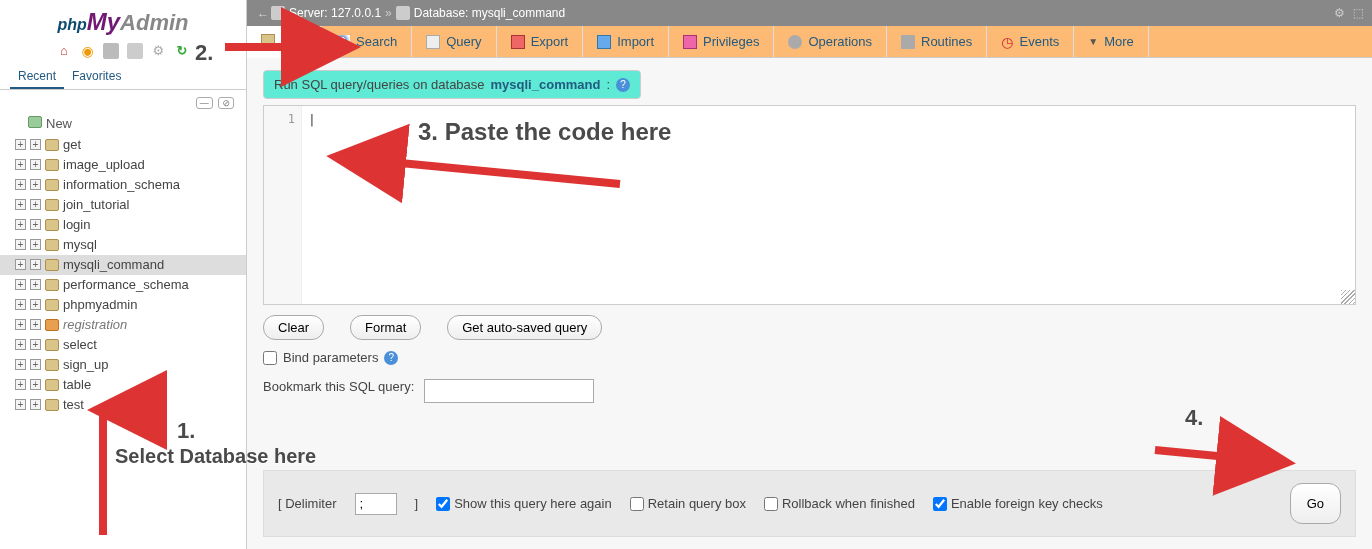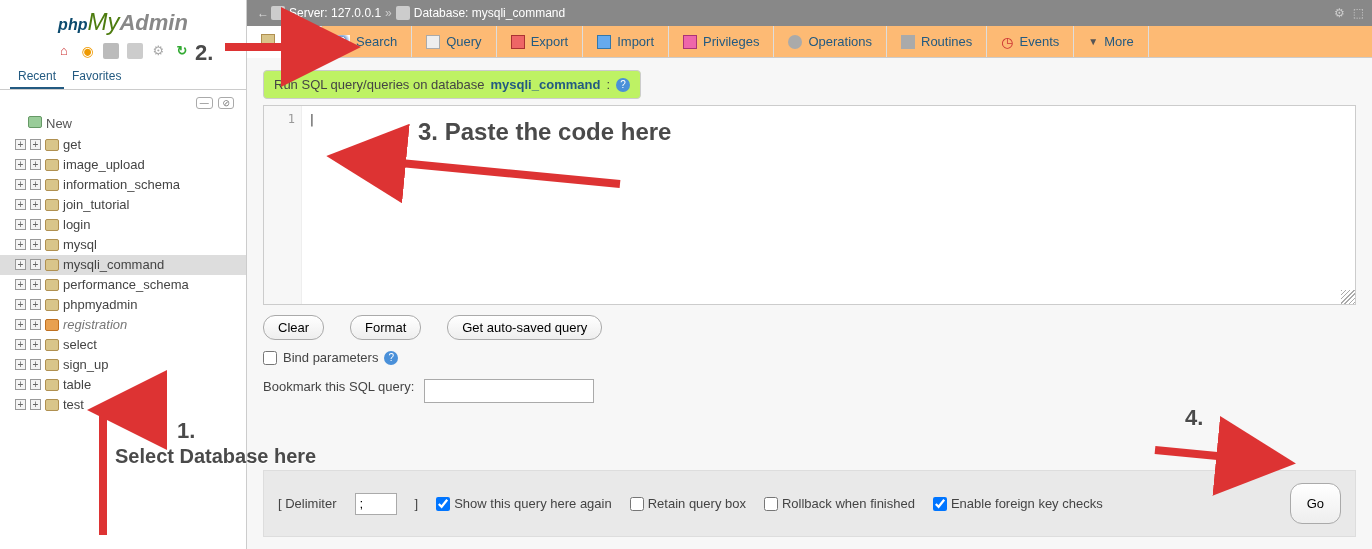--- a/index.html
+++ b/index.html
@@ -1,21 +1,21 @@
 <!DOCTYPE html>
 <html><head>
 <meta charset="utf-8">
 <style>
 *{box-sizing:border-box;margin:0;padding:0}
 body{font-family:sans-serif;font-size:13px;color:#444;background:#fff;width:1372px;height:549px;overflow:hidden;position:relative}
 .wrap{display:flex;height:549px}
 .sidebar{width:247px;background:#fff;border-right:1px solid #ccc;display:flex;flex-direction:column}
 .logo{padding:8px 0 4px;text-align:center}
 .logo .php{font-size:16px;font-weight:bold;font-style:italic;color:#0c4a6e}
-.logo .my{font-size:24px;font-weight:normal;font-style:italic;color:#4d7c0f}
+.logo .my{font-size:24px;font-weight:bold;font-style:italic;color:#701a75}
 .logo .admin{font-size:22px;font-weight:bold;font-style:italic;color:#888}
 .toolbar{text-align:center;padding:2px 0 6px}
 .toolbar span{display:inline-block;width:16px;height:16px;margin:0 2px;vertical-align:middle}
 .toolbar .house{color:#c33}
 .toolbar .world{color:#e90;font-size:14px}
 .toolbar .db{background:#bbb;border-radius:2px}
 .toolbar .gear{color:#aaa}
 .toolbar .reload{color:#3a3;font-weight:bold}
 .tabs-small{display:flex;border-bottom:1px solid #ccc;padding:0 10px}
 .tabs-small div{padding:4px 8px;font-size:12px;color:#235a81;cursor:pointer}
@@ -46,21 +46,21 @@
 .icn-search{background:radial-gradient(circle at 40% 40%,#fff 30%,#79c 35%,#fff 70%)}
 .icn-query{background:#eee;border:1px solid #aaa}
 .icn-export{background:#e66;border:1px solid #a33}
 .icn-import{background:#6ae;border:1px solid #37a}
 .icn-ops{background:#aaa;border-radius:50%}
 .icn-priv{background:#e6a;border:1px solid #a37}
 .icn-routines{background:#aaa}
 .icn-evclock{color:#c33;font-size:14px}
 .ttab .tri{font-size:10px;color:#555}
 .content{padding:12px 16px}
-.query-header{background:#bef264;border:1px solid #ccc;border-radius:4px;padding:6px 10px;display:inline-flex;align-items:center;gap:6px;font-size:13px}
+.query-header{background:#5eead4;border:1px solid #ccc;border-radius:4px;padding:6px 10px;display:inline-flex;align-items:center;gap:6px;font-size:13px}
 .query-header .link{color:#235a81;font-weight:bold}
 .help-circle{display:inline-block;width:14px;height:14px;border-radius:50%;background:#4a90d9;color:#fff;font-size:10px;text-align:center;line-height:14px}
 .editor-wrap{margin-top:6px;border:1px solid #ccc;background:#fff;display:flex;height:200px;position:relative}
 .gutter{width:38px;background:#f7f7f7;border-right:1px solid #eee;text-align:right;padding:6px 6px 0 0;color:#999;font-family:monospace;font-size:12px}
 .editor{flex:1;padding:6px;font-family:monospace;font-size:13px}
 .resize{position:absolute;right:0;bottom:0;width:14px;height:14px;background:repeating-linear-gradient(135deg,#aaa 0,#aaa 1px,transparent 1px,transparent 3px)}
 .btn-row{margin-top:10px;display:flex;gap:26px;align-items:center}
 .btn{border:1px solid #aaa;border-radius:12px;padding:4px 14px;background:linear-gradient(#fff,#eee);font-size:13px;cursor:pointer}
 .bind-row{margin-top:10px;display:flex;align-items:center;gap:6px;font-size:13px}
 .bookmark-row{margin-top:14px;display:flex;align-items:flex-start;gap:10px;font-size:13px}

